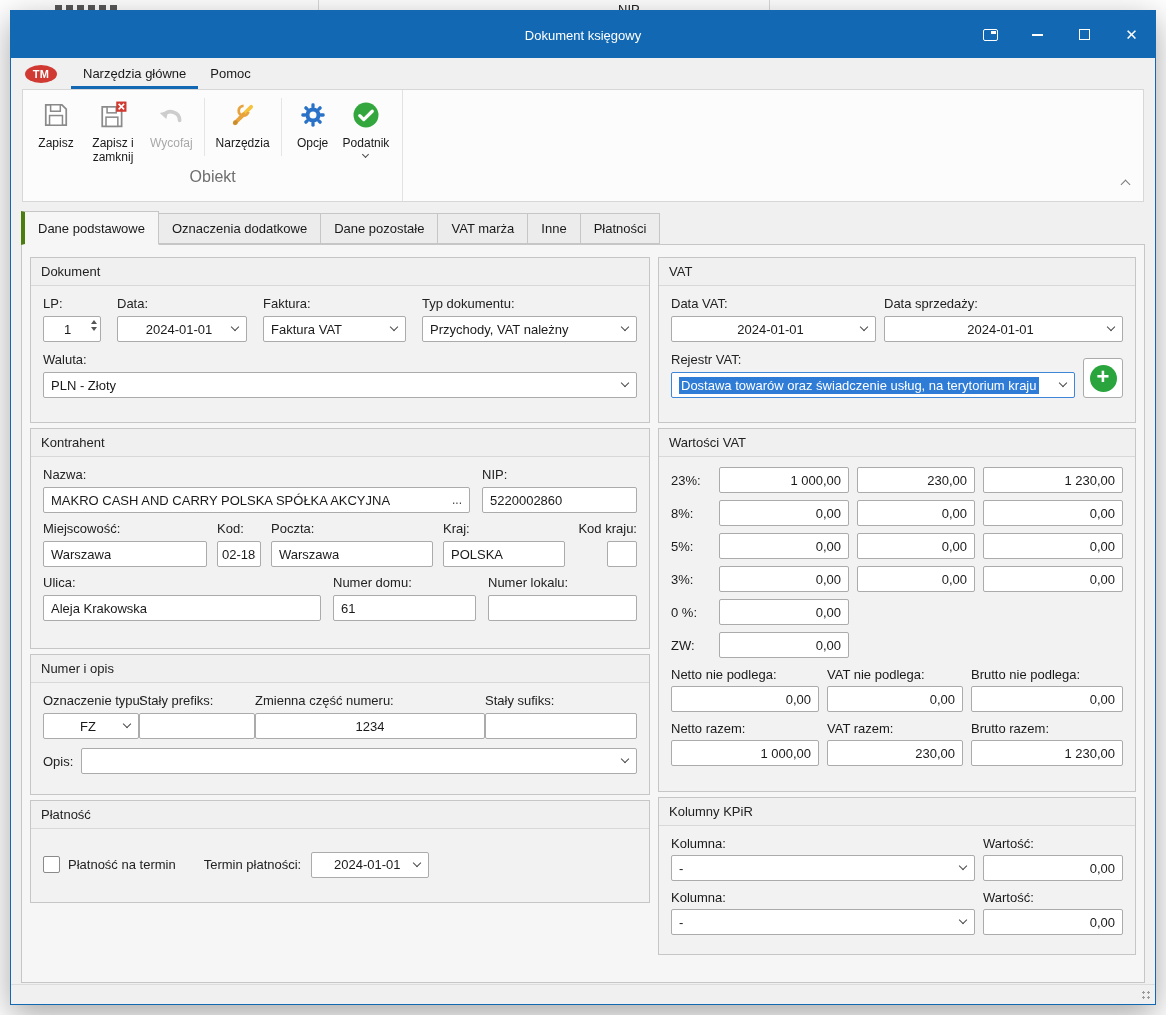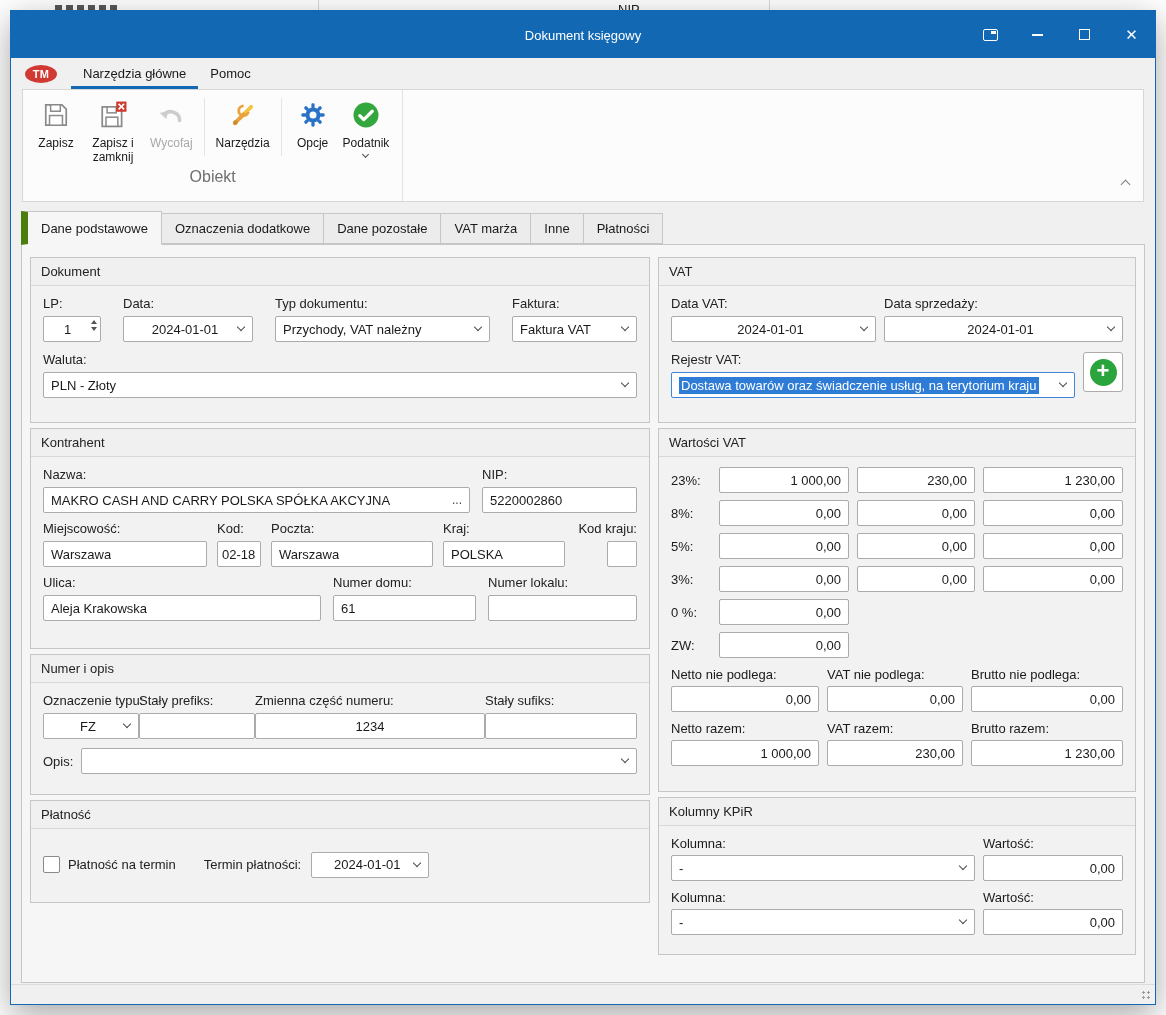--- a/index.html
+++ b/index.html
@@ -58,21 +58,21 @@
   .chev { display:inline-block; width:7px; height:7px; border-right:1.6px solid #4a4a4a;
           border-bottom:1.6px solid #4a4a4a; transform:rotate(45deg); }
   .chev.up { transform:rotate(-135deg); border-color:#7a7a7a; }
   .chev.tiny { width:5px; height:5px; border-width:1.4px; margin-top:2px; }
 
   
   .tabstrip { margin:9px 10px 0 10px; display:flex; align-items:flex-end; position:relative; z-index:2; flex:0 0 auto; }
   .tab { height:31px; display:flex; align-items:center; padding:0 13px; background:#ececec;
          border:1px solid #c6c6c6; border-left:none; font-size:13px; cursor:default; }
   .tab:first-child { border-left:1px solid #c6c6c6; }
-  .tab.active { height:34px; background:#f6f6f6; border-left:7px solid #4d7c0f; border-bottom:1px solid #f6f6f6;
+  .tab.active { height:34px; background:#f6f6f6; border-left:4px solid #4d7c0f; border-bottom:1px solid #f6f6f6;
                 margin-bottom:-1px; }
 
   
   .content { margin:0 10px; border:1px solid #c6c6c6; background:#f6f6f6; height:739px;
              padding:12px 8px; display:flex; gap:8px; flex:0 0 auto; }
   .col-left { width:620px; display:flex; flex-direction:column; gap:5px; }
   .col-right { flex:1; display:flex; flex-direction:column; gap:5px; }
 
   .group { border:1px solid #c6c6c6; background:#f2f2f2; display:flex; flex-direction:column; }
   .group-caption { height:28px; line-height:27px; padding:0 10px; font-size:13px; color:#222;
@@ -282,49 +282,49 @@
       </div>
   </div>
 
   <div class="content">
 
     <div class="col-left">
 
       <div class="group" style="height:166px">
         <div class="group-caption">Dokument</div>
         <div class="group-body">
-          <div class="frow" style="gap:22px">
+          <div class="frow" style="gap:16px">
             <div class="field" style="width:58px">
               <span class="lbl">LP:</span>
               <div class="input spinner">
                 <span class="val">1</span>
                 <span class="spin-arrows">
                   <span class="tri up"></span>
                   <span class="tri down"></span>
                 </span>
               </div>
             </div>
             <div class="field" style="width:130px">
               <span class="lbl">Data:</span>
               <div class="input combo center">
                 <span class="val">2024-01-01</span>
                 <span class="chev"></span>
               </div>
             </div>
+            <div class="field" style="flex:1">
+              <span class="lbl">Faktura:</span>
+              <div class="input combo">
+                <span class="val">Faktura VAT</span>
+                <span class="chev"></span>
+              </div>
+            </div>
             <div class="field" style="width:215px">
               <span class="lbl">Typ dokumentu:</span>
               <div class="input combo">
                 <span class="val">Przychody, VAT należny</span>
-                <span class="chev"></span>
-              </div>
-            </div>
-            <div class="field" style="flex:1">
-              <span class="lbl">Faktura:</span>
-              <div class="input combo">
-                <span class="val">Faktura VAT</span>
                 <span class="chev"></span>
               </div>
             </div>
           </div>
           <div class="frow" style="margin-top:10px">
             <div class="field" style="flex:1">
               <span class="lbl">Waluta:</span>
               <div class="input combo">
                 <span class="val">PLN - Złoty</span>
                 <span class="chev"></span>
@@ -476,21 +476,21 @@
               </div>
             </div>
             <div class="field" style="flex:1">
               <span class="lbl">Data sprzedaży:</span>
               <div class="input combo center">
                 <span class="val">2024-01-01</span>
                 <span class="chev"></span>
               </div>
             </div>
           </div>
-          <div class="frow" style="margin-top:10px; gap:8px; align-items:flex-start">
+          <div class="frow" style="margin-top:10px; gap:8px; align-items:flex-end">
             <div class="field" style="flex:1">
               <span class="lbl">Rejestr VAT:</span>
               <div class="input combo focused">
                 <span class="val sel-highlight">Dostawa towarów oraz świadczenie usług, na terytorium kraju</span>
                 <span class="chev"></span>
               </div>
             </div>
             <div class="plus-btn">
               <span class="plus-circle">+</span>
             </div>

